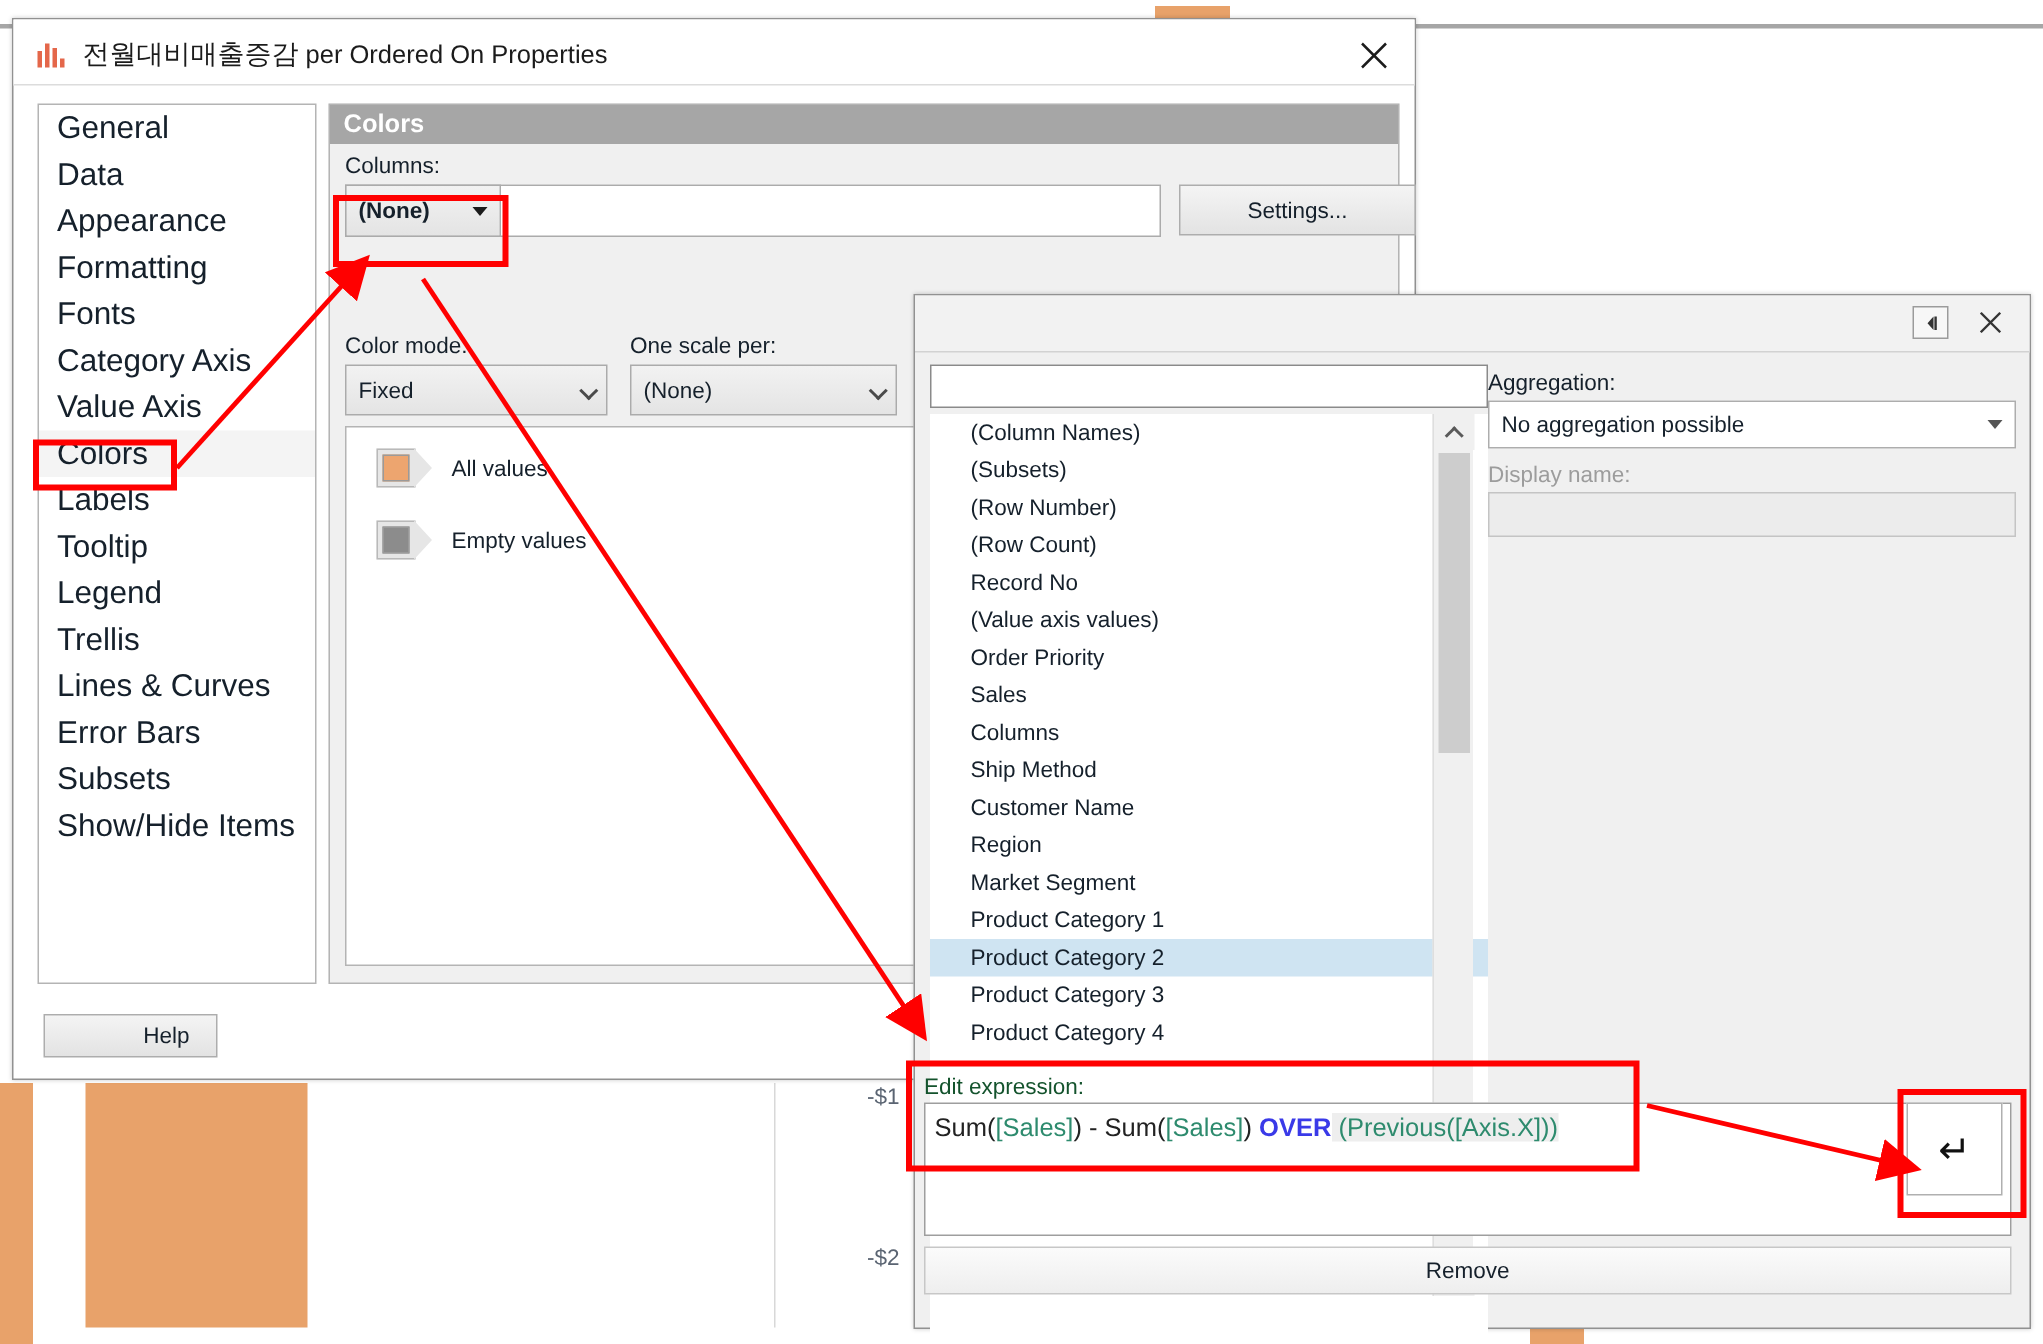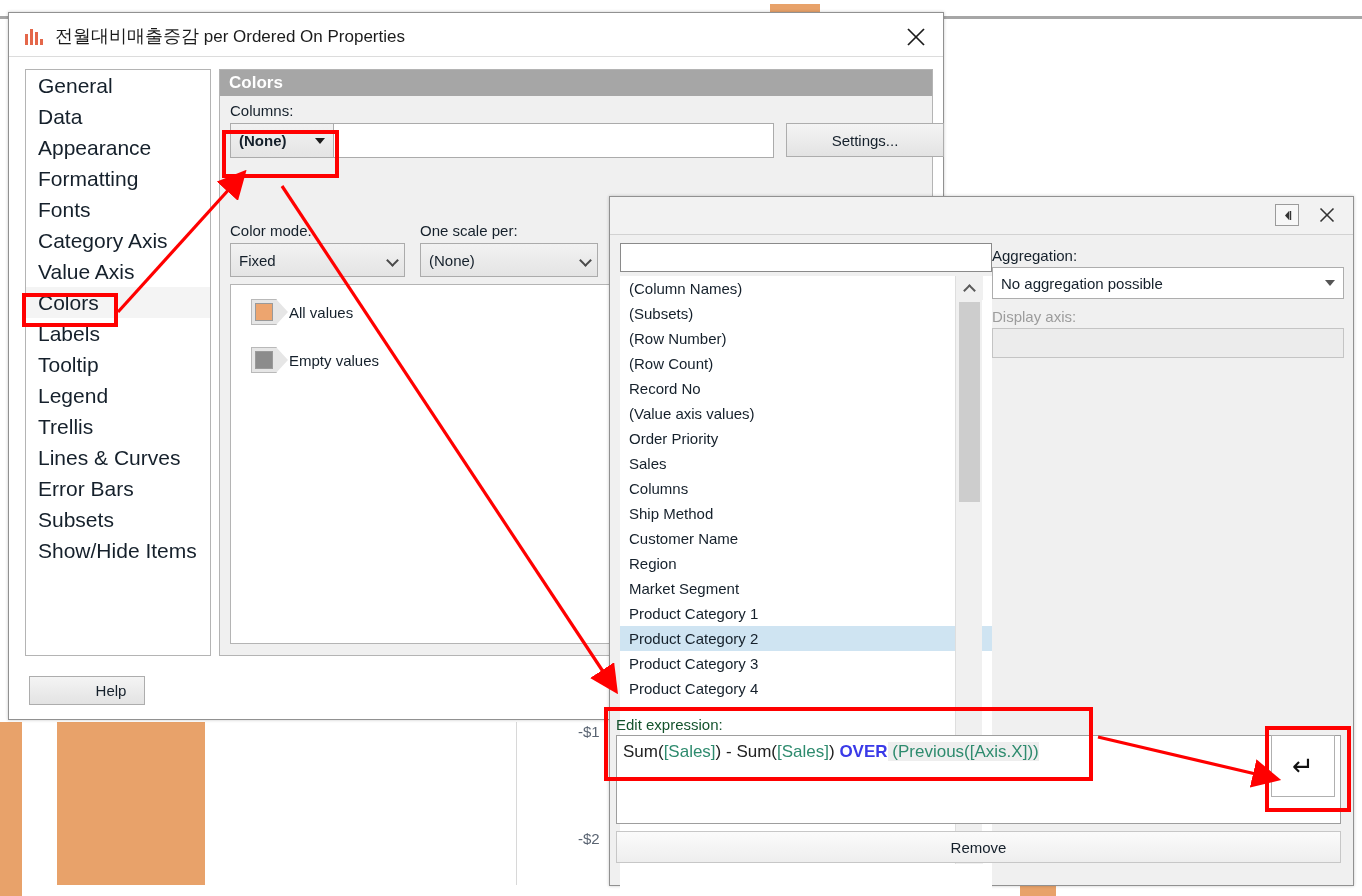--- a/index.html
+++ b/index.html
@@ -216,20 +216,21 @@
   }
   .swatch-tag:after {
     content: "";
     position: absolute; left: -1px; top: 1px;
     width: 0; height: 0;
     border-top: 12px solid transparent;
     border-bottom: 12px solid transparent;
     border-left: 11px solid #e6e6e6;
   }
   .swatch-label {
+    margin-left: 12px;
     font-size: 15px;
     color: #15202b;
     white-space: nowrap;
     text-align: center;
   }
 
   
   #picker-dialog {
     left: 609px; top: 196px;
     width: 745px; height: 690px;
@@ -271,21 +272,21 @@
     position: absolute;
     left: 10px; top: 79px;
     width: 372px; height: 640px;
     background: #ffffff;
     border: none;
     overflow: hidden;
   }
   .col-item {
     height: 25px;
     line-height: 25px;
-    padding-left: 9px;
+    padding-left: 27px;
     font-size: 15px;
     color: #15202b;
     white-space: nowrap;
     cursor: default;
   }
   .col-item.selected { background: #cfe4f2; }
   .col-scroll {
     position: absolute;
     left: 345px; top: 79px;
     width: 27px; height: 588px;
@@ -531,21 +532,21 @@
         <span class="sb-chev" style="transform:rotate(-45deg); margin-bottom:4px;"></span>
       </div>
     </div>
 
     <div class="agg-label" style="left:382px; top:50px; color:#15202b;">Aggregation:</div>
     <div class="combo" style="left:382px; top:70px; width:352px; height:32px; background:#ffffff; border:1px solid #adadad;">
       <span class="cap">No aggregation possible</span>
       <span class="arrow" style="border-top-color:#555;"></span>
     </div>
 
-    <div class="agg-label" style="left:382px; top:111px; color:#9c9c9c;">Display axis:</div>
+    <div class="agg-label" style="left:382px; top:111px; color:#9c9c9c;">Display name:</div>
     <div class="textfield" style="left:382px; top:131px; width:352px; height:30px; background:#ececec; border:1px solid #c4c4c4;"></div>
 
     <div id="expr-label">Edit expression:</div>
     <div id="expr-box">
       <span class="tok-plain">Sum(</span><span class="tok-col">[Sales]</span><span class="tok-plain">) - Sum(</span><span class="tok-col">[Sales]</span><span class="tok-plain">) </span><span class="tok-kw">OVER</span><span class="tok-grp"> (Previous(</span><span class="tok-col" style="background:#eeeeee;">[Axis.X]</span><span class="tok-grp">))</span>
     </div>
 
     <div id="enter-btn">
       <span>↵</span>
     </div>

